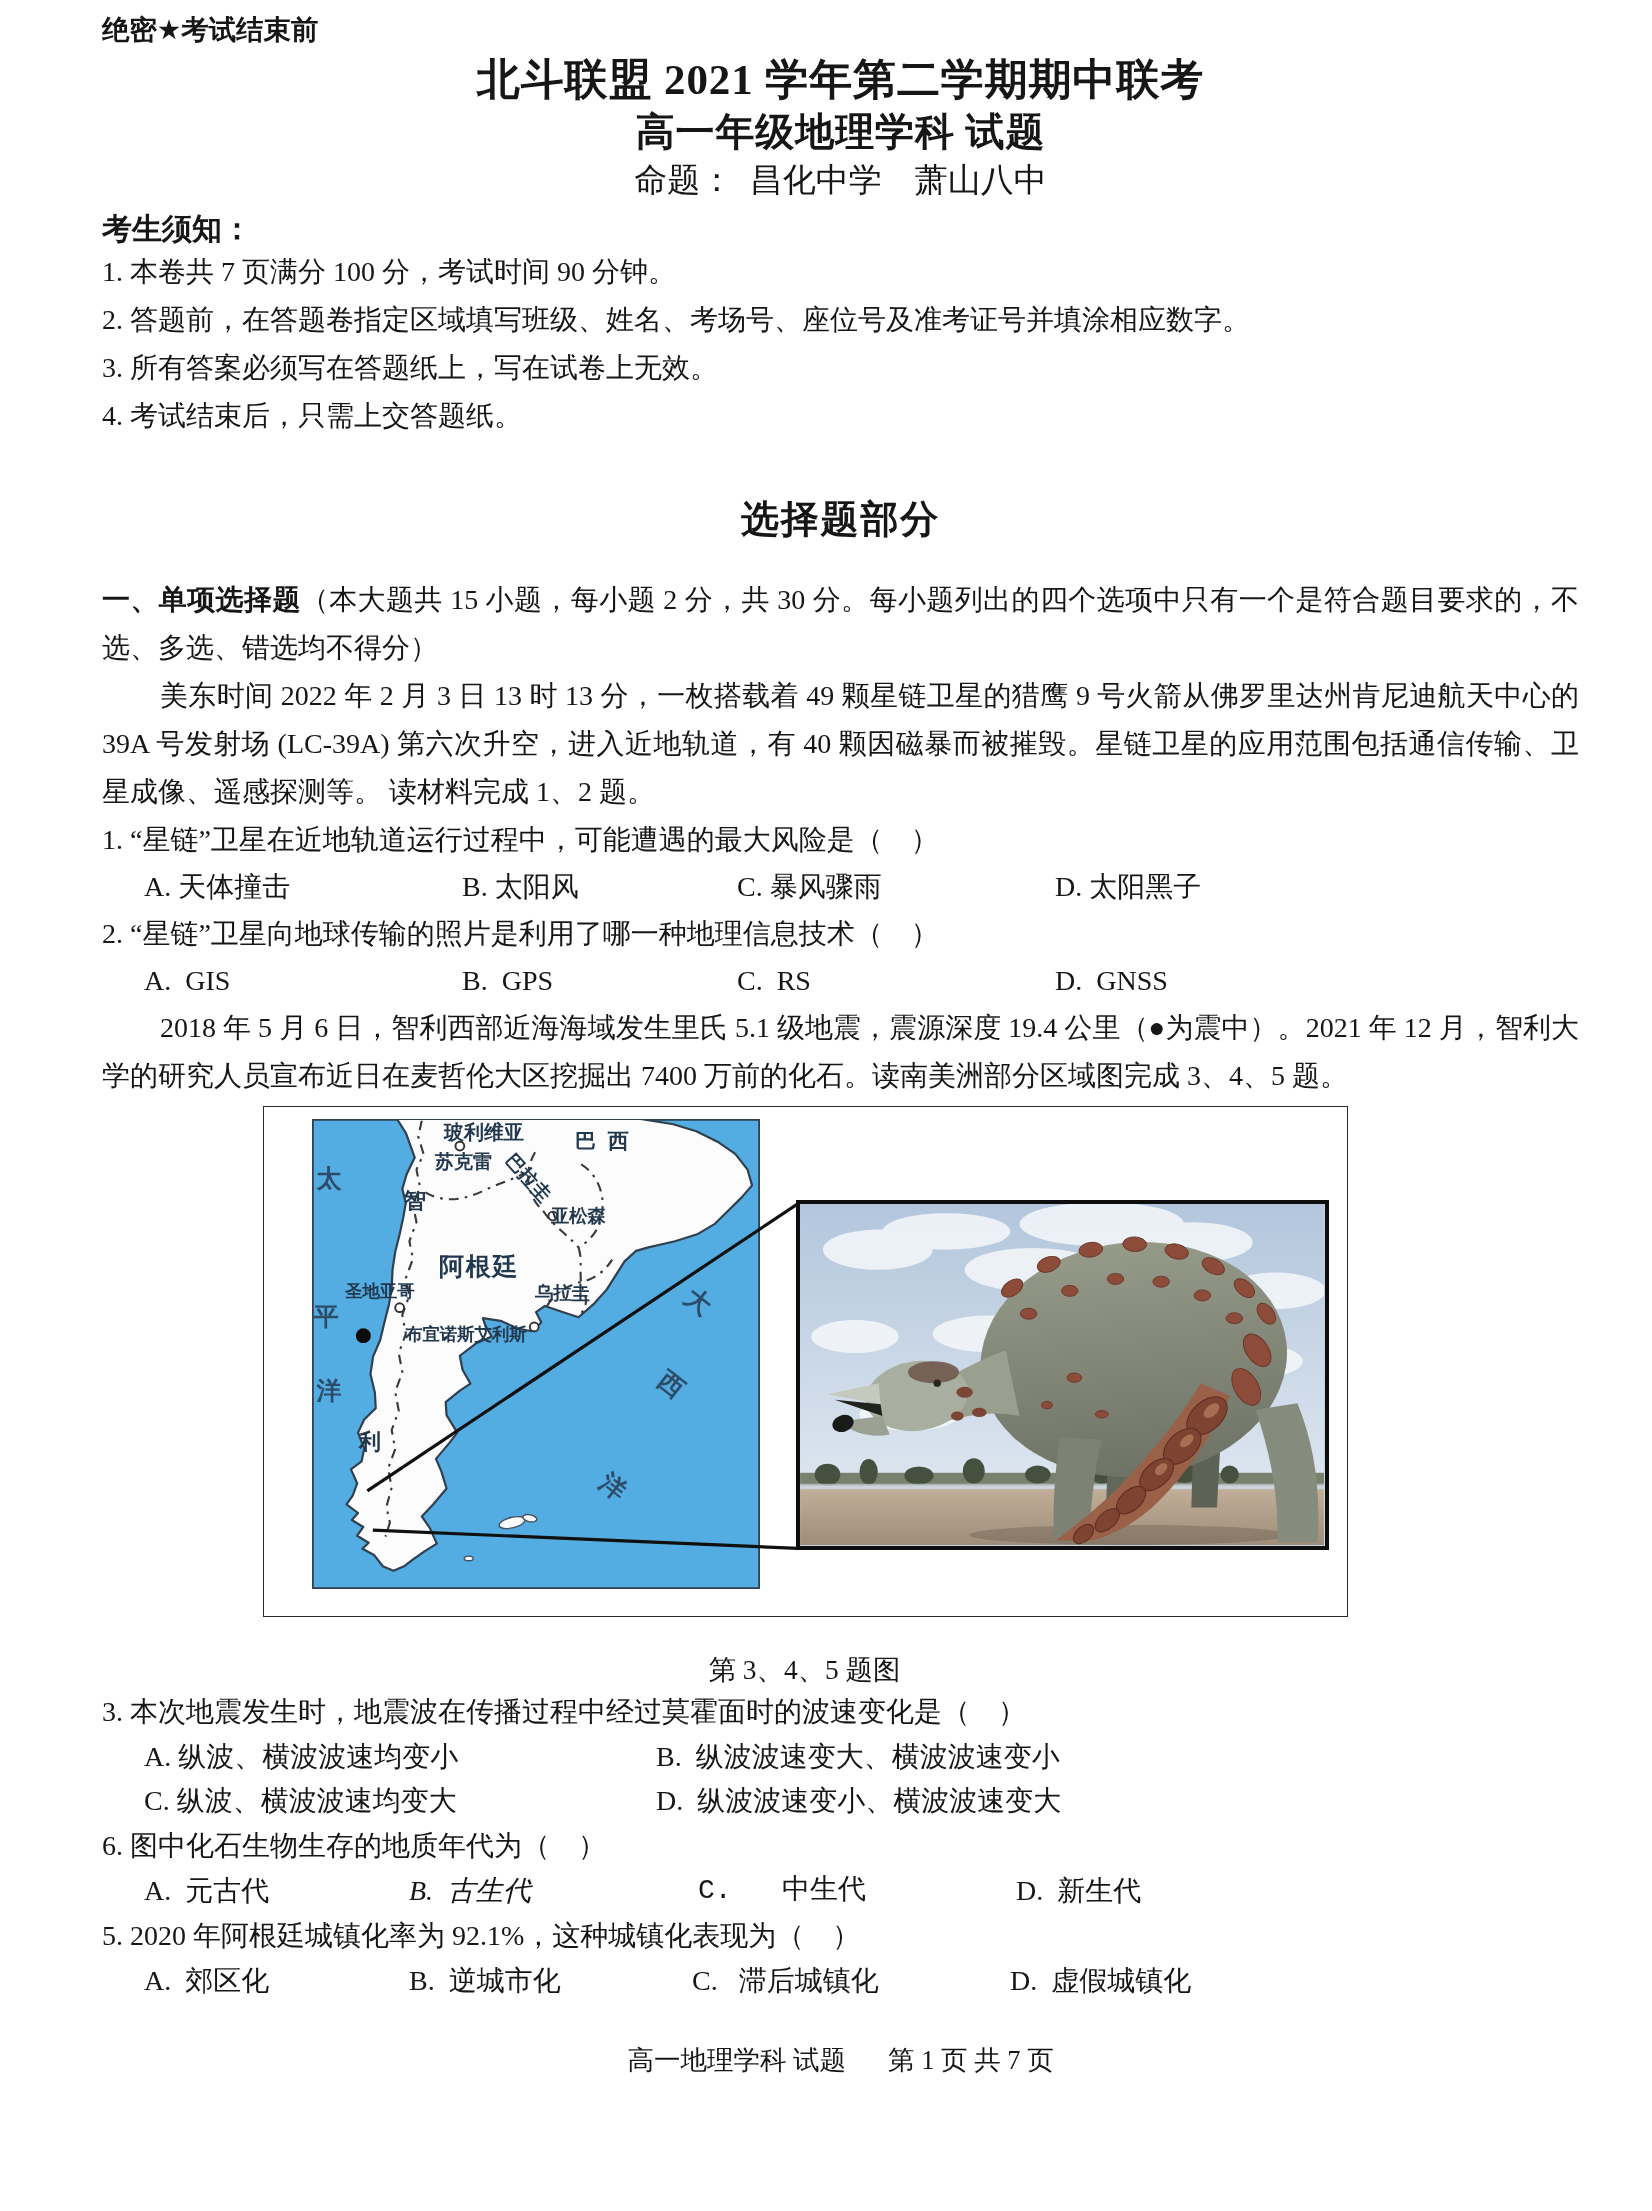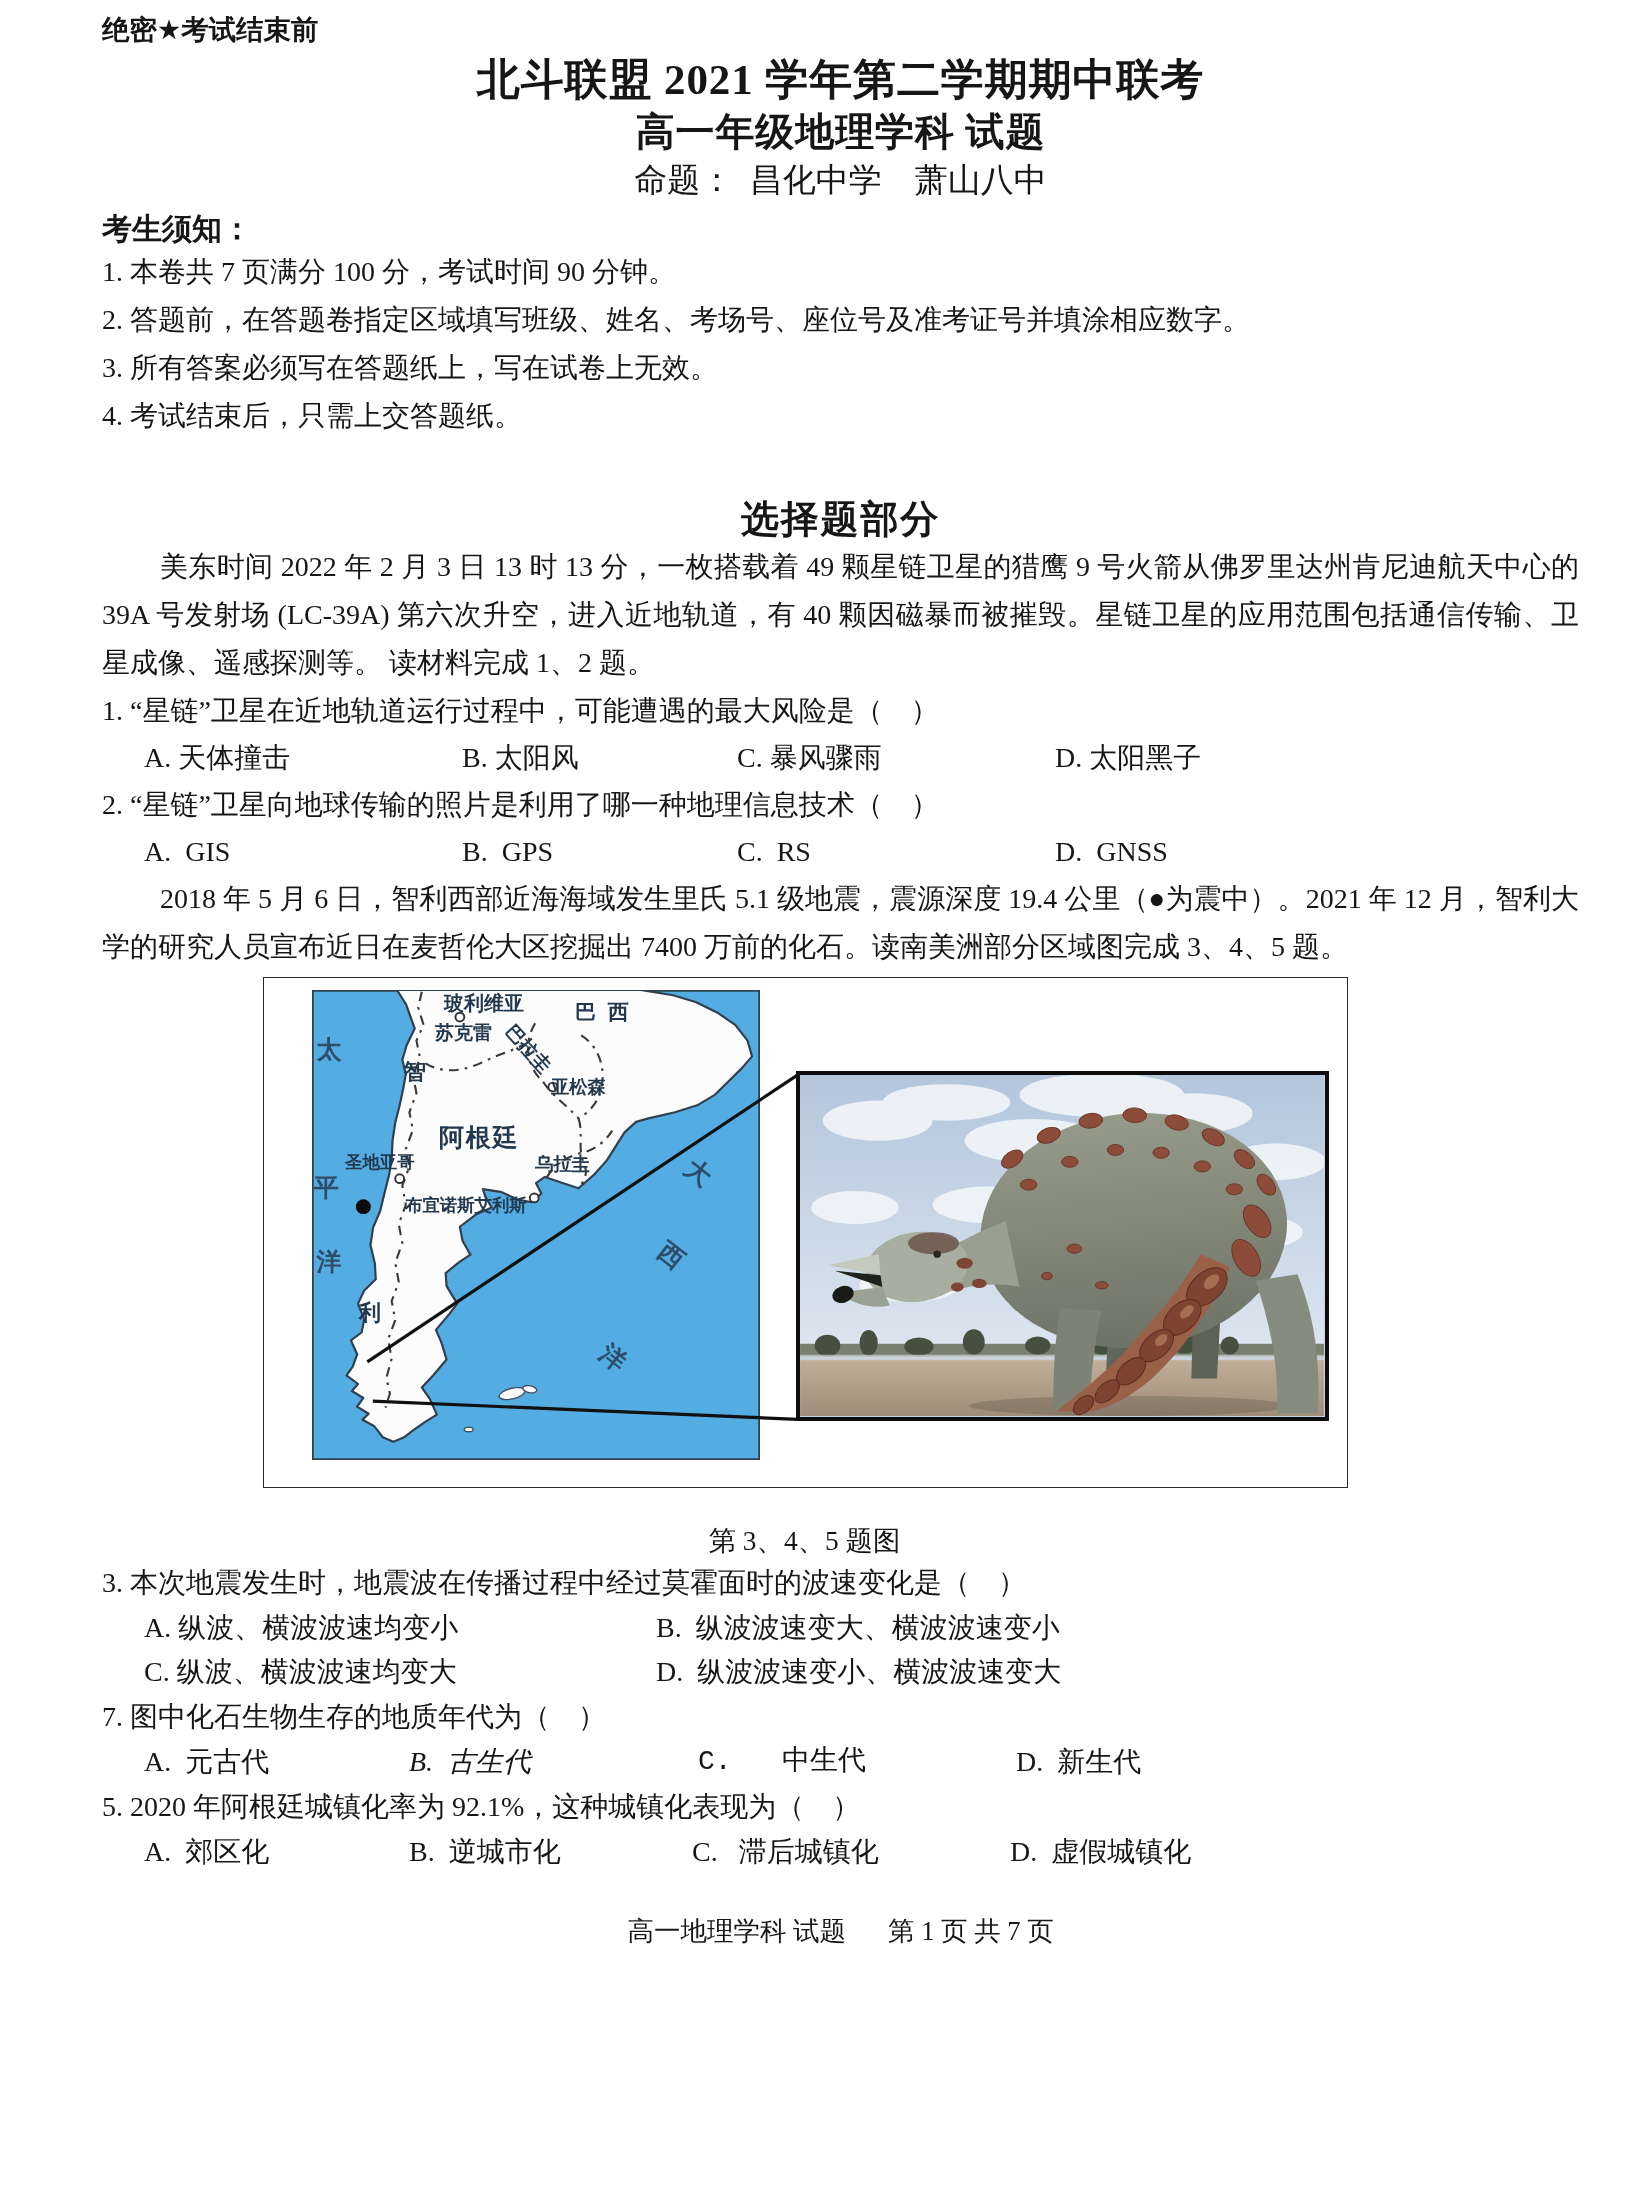--- a/index.html
+++ b/index.html
@@ -60,20 +60,21 @@
   <div class="proposer">命题：  昌化中学    萧山八中</div>
 
   <div class="notice-title sans">考生须知：</div>
   <div class="notice-line">1. 本卷共 7 页满分 100 分，考试时间 90 分钟。</div>
   <div class="notice-line">2. 答题前，在答题卷指定区域填写班级、姓名、考场号、座位号及准考证号并填涂相应数字。</div>
   <div class="notice-line">3. 所有答案必须写在答题纸上，写在试卷上无效。</div>
   <div class="notice-line">4. 考试结束后，只需上交答题纸。</div>
 
   <div class="section-title">选择题部分</div>
 
+  <p class="intro"><b>一、单项选择题</b><span>（本大题共 15 小题，每小题 2 分，共 30 分。每小题列出的四个选项中只有一个是符合题目要求的，不选、多选、错选均不得分）</span></p>
 
   <p class="para indent">美东时间 2022 年 2 月 3 日 13 时 13 分，一枚搭载着 49 颗星链卫星的猎鹰 9 号火箭从佛罗里达州肯尼迪航天中心的 39A 号发射场 (LC-39A) 第六次升空，进入近地轨道，有 40 颗因磁暴而被摧毁。星链卫星的应用范围包括通信传输、卫星成像、遥感探测等。 读材料完成 1、2 题。</p>
 
   <p class="qline">1. “星链”卫星在近地轨道运行过程中，可能遭遇的最大风险是（    ）</p>
   <div class="opts q12">
     <span>A. 天体撞击</span>
       <span>B. 太阳风</span>
       <span>C. 暴风骤雨</span>
       <span>D. 太阳黑子</span>
   </div>
@@ -257,21 +258,21 @@
   <p class="qline q345">3. 本次地震发生时，地震波在传播过程中经过莫霍面时的波速变化是（    ）</p>
   <div class="opts tall q3">
     <span>A. 纵波、横波波速均变小</span>
       <span>B.  纵波波速变大、横波波速变小</span>
   </div>
   <div class="opts tall q3">
     <span>C. 纵波、横波波速均变大</span>
       <span>D.  纵波波速变小、横波波速变大</span>
   </div>
 
-  <p class="qline q345">7. 图中化石生物生存的地质年代为（    ）</p>
+  <p class="qline q345">6. 图中化石生物生存的地质年代为（    ）</p>
   <div class="opts tall q4">
     <span>A.  元古代</span>
       <span>B.  古生代</span>
       <span>C.   中生代</span>
       <span>D.  新生代</span>
   </div>
 
   <p class="qline q345">5. 2020 年阿根廷城镇化率为 92.1%，这种城镇化表现为（    ）</p>
   <div class="opts tall q5">
     <span>A.  郊区化</span>

